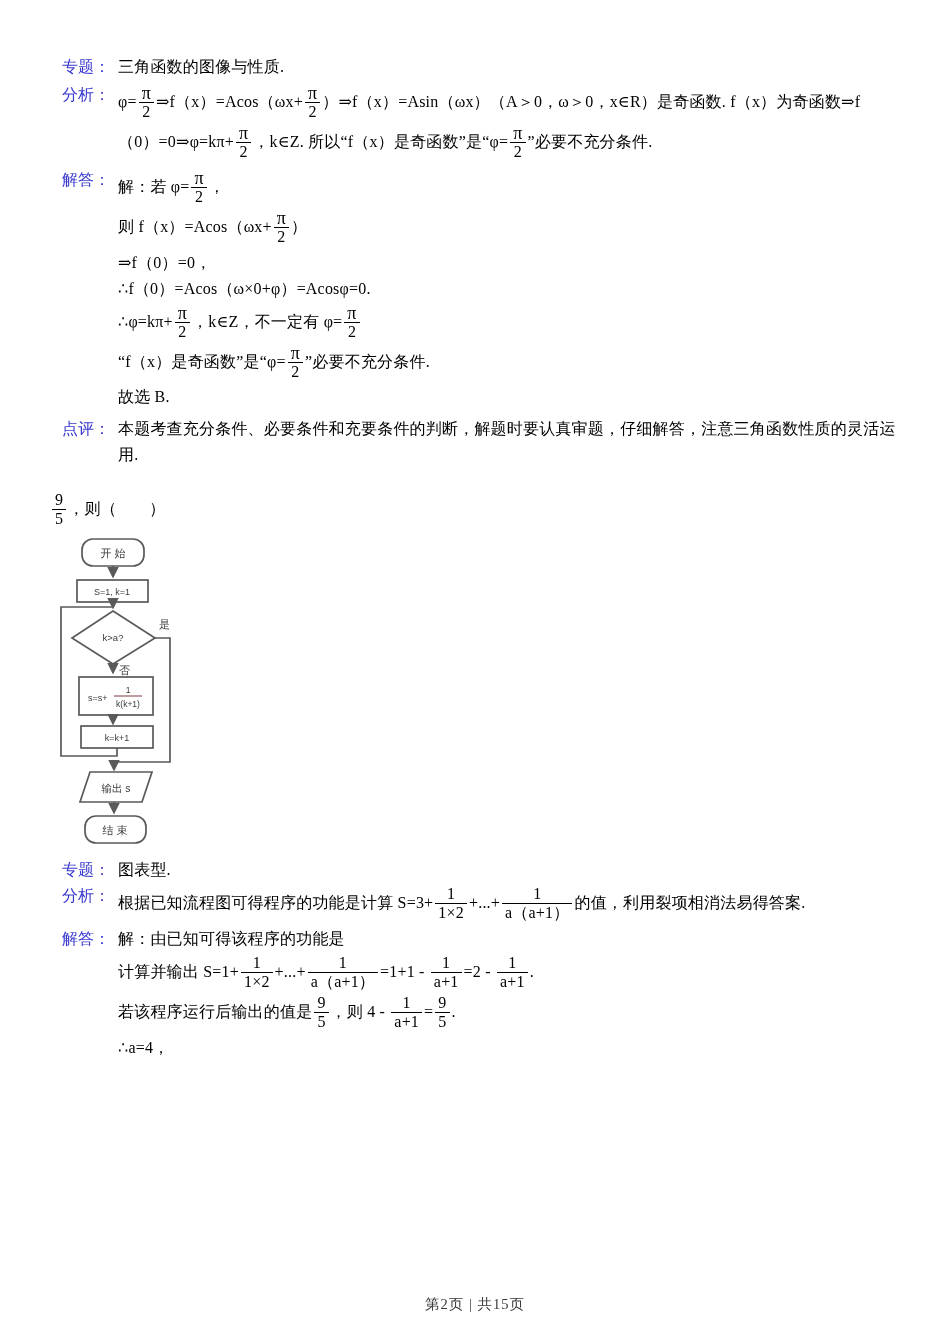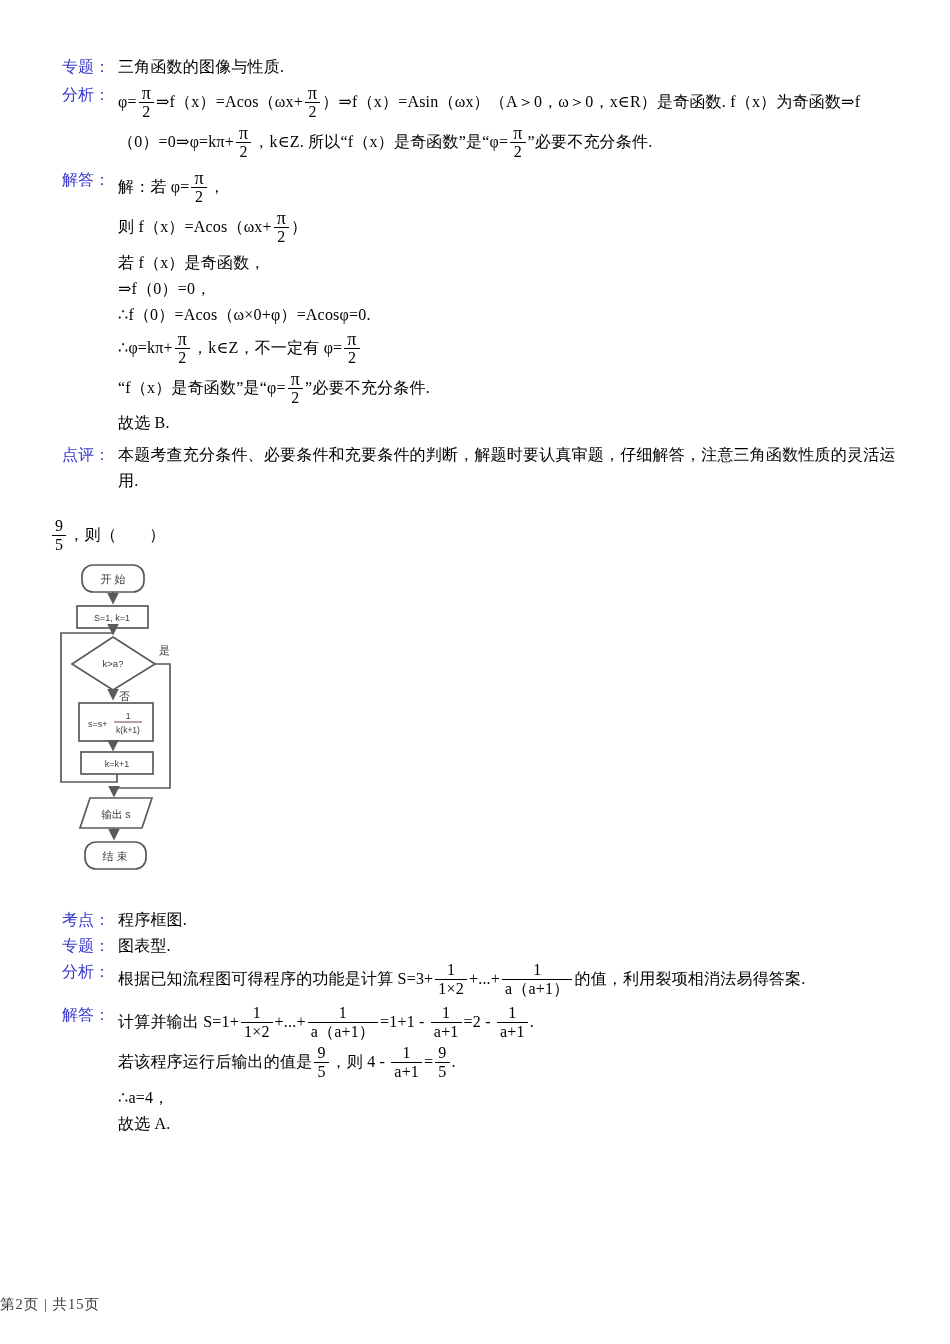--- a/index.html
+++ b/index.html
@@ -22,21 +22,21 @@
   .fr .pi { font-size:18px; line-height:1.0; }
   .stem { margin-left:-12px; margin-top:24px; }
   .flowchart-wrap { margin-left:-12px; margin-top:6px; }
   .opts { display:flex; margin-left:-6px; margin-top:10px; }
   .opt { width:212px; line-height:24px; }
   .sec { margin-top:2px; }
   .gap-sm { margin-top:6px; }
   .gap-md { margin-top:24px; }
   .footer {
     position:absolute; left:0; right:0; bottom:30px;
-    text-align:left; font-size:14.5px; color:#3a3a3a; letter-spacing:1px;
+    text-align:center; font-size:14.5px; color:#3a3a3a; letter-spacing:1px;
   }
   svg text { font-family:"Liberation Sans","DejaVu Sans",sans-serif; fill:#3b3b3b; }
 </style>
 </head>
 <body>
 
 <div class="page">
   <div class="content">
 
     <div class="row">
@@ -58,21 +58,20 @@
 
     <div class="row sec">
       <span class="lbl">解答：</span>
       <div class="bodycol">
         <div class="fline">
           <span>解：若 φ=</span><span class="fr"><span class="num pi">π</span><span class="den">2</span></span><span>，</span>
         </div>
         <div class="fline">
           <span>则 f（x）=Acos（ωx+</span><span class="fr"><span class="num pi">π</span><span class="den">2</span></span><span>）</span>
         </div>
-        <div class="tline">若 f（x）是奇函数，</div>
         <div class="tline">⇒f（0）=0，</div>
         <div class="tline">∴f（0）=Acos（ω×0+φ）=Acosφ=0.</div>
         <div class="fline">
           <span>∴φ=kπ+</span><span class="fr"><span class="num pi">π</span><span class="den">2</span></span><span>，k∈Z，不一定有 φ=</span><span class="fr"><span class="num pi">π</span><span class="den">2</span></span>
         </div>
         <div class="fline">
           <span>“f（x）是奇函数”是“φ=</span><span class="fr"><span class="num pi">π</span><span class="den">2</span></span><span>”必要不充分条件.</span>
         </div>
         <div class="tline">故选 B.</div>
       </div>
@@ -129,47 +128,43 @@
         <text x="38" y="166" font-size="9" text-anchor="start">s=s+</text>
         <text x="78" y="158" font-size="8.5" text-anchor="middle" fill="#7a3b3b">1</text>
         <text x="78" y="172" font-size="8.5" text-anchor="middle" fill="#7a3b3b">k(k+1)</text>
         <text x="67" y="206" font-size="9" text-anchor="middle">k=k+1</text>
         <text x="66" y="257" font-size="10.5" text-anchor="middle">输出 s</text>
         <text x="65" y="299" font-size="11" text-anchor="middle">结 束</text>
       </svg>
     </div>
 
 
-    <div class="row gap-md">
-      <span class="lbl">考点：</span>
-      <span class="bodycol tline">程序框图.</span>
-    </div>
 
     <div class="row">
       <span class="lbl">专题：</span>
       <span class="bodycol tline">图表型.</span>
     </div>
 
     <div class="row">
       <span class="lbl">分析：</span>
       <div class="bodycol fline">
         <span>根据已知流程图可得程序的功能是计算 S=3+</span><span class="fr"><span class="num">1</span><span class="den">1×2</span></span><span>+...+</span><span class="fr"><span class="num">1</span><span class="den">a（a+1）</span></span><span>的值，利用裂项相消法易得答案.</span>
       </div>
     </div>
 
     <div class="row">
       <span class="lbl">解答：</span>
       <div class="bodycol">
+        <div class="tline">解：由已知可得该程序的功能是</div>
         <div class="fline">
           <span>计算并输出 S=1+</span><span class="fr"><span class="num">1</span><span class="den">1×2</span></span><span>+...+</span><span class="fr"><span class="num">1</span><span class="den">a（a+1）</span></span><span>=1+1 - </span><span class="fr"><span class="num">1</span><span class="den">a+1</span></span><span>=2 - </span><span class="fr"><span class="num">1</span><span class="den">a+1</span></span><span>.</span>
         </div>
         <div class="fline">
           <span>若该程序运行后输出的值是</span><span class="fr"><span class="num">9</span><span class="den">5</span></span><span>，则 4 - </span><span class="fr"><span class="num">1</span><span class="den">a+1</span></span><span>=</span><span class="fr"><span class="num">9</span><span class="den">5</span></span><span>.</span>
         </div>
         <div class="tline">∴a=4，</div>
-        <div class="tline">故选 A.</div>
       </div>
     </div>
 
   </div>
 
   <div class="footer">第2页 | 共15页</div>
 </div>
 
 </body></html>

